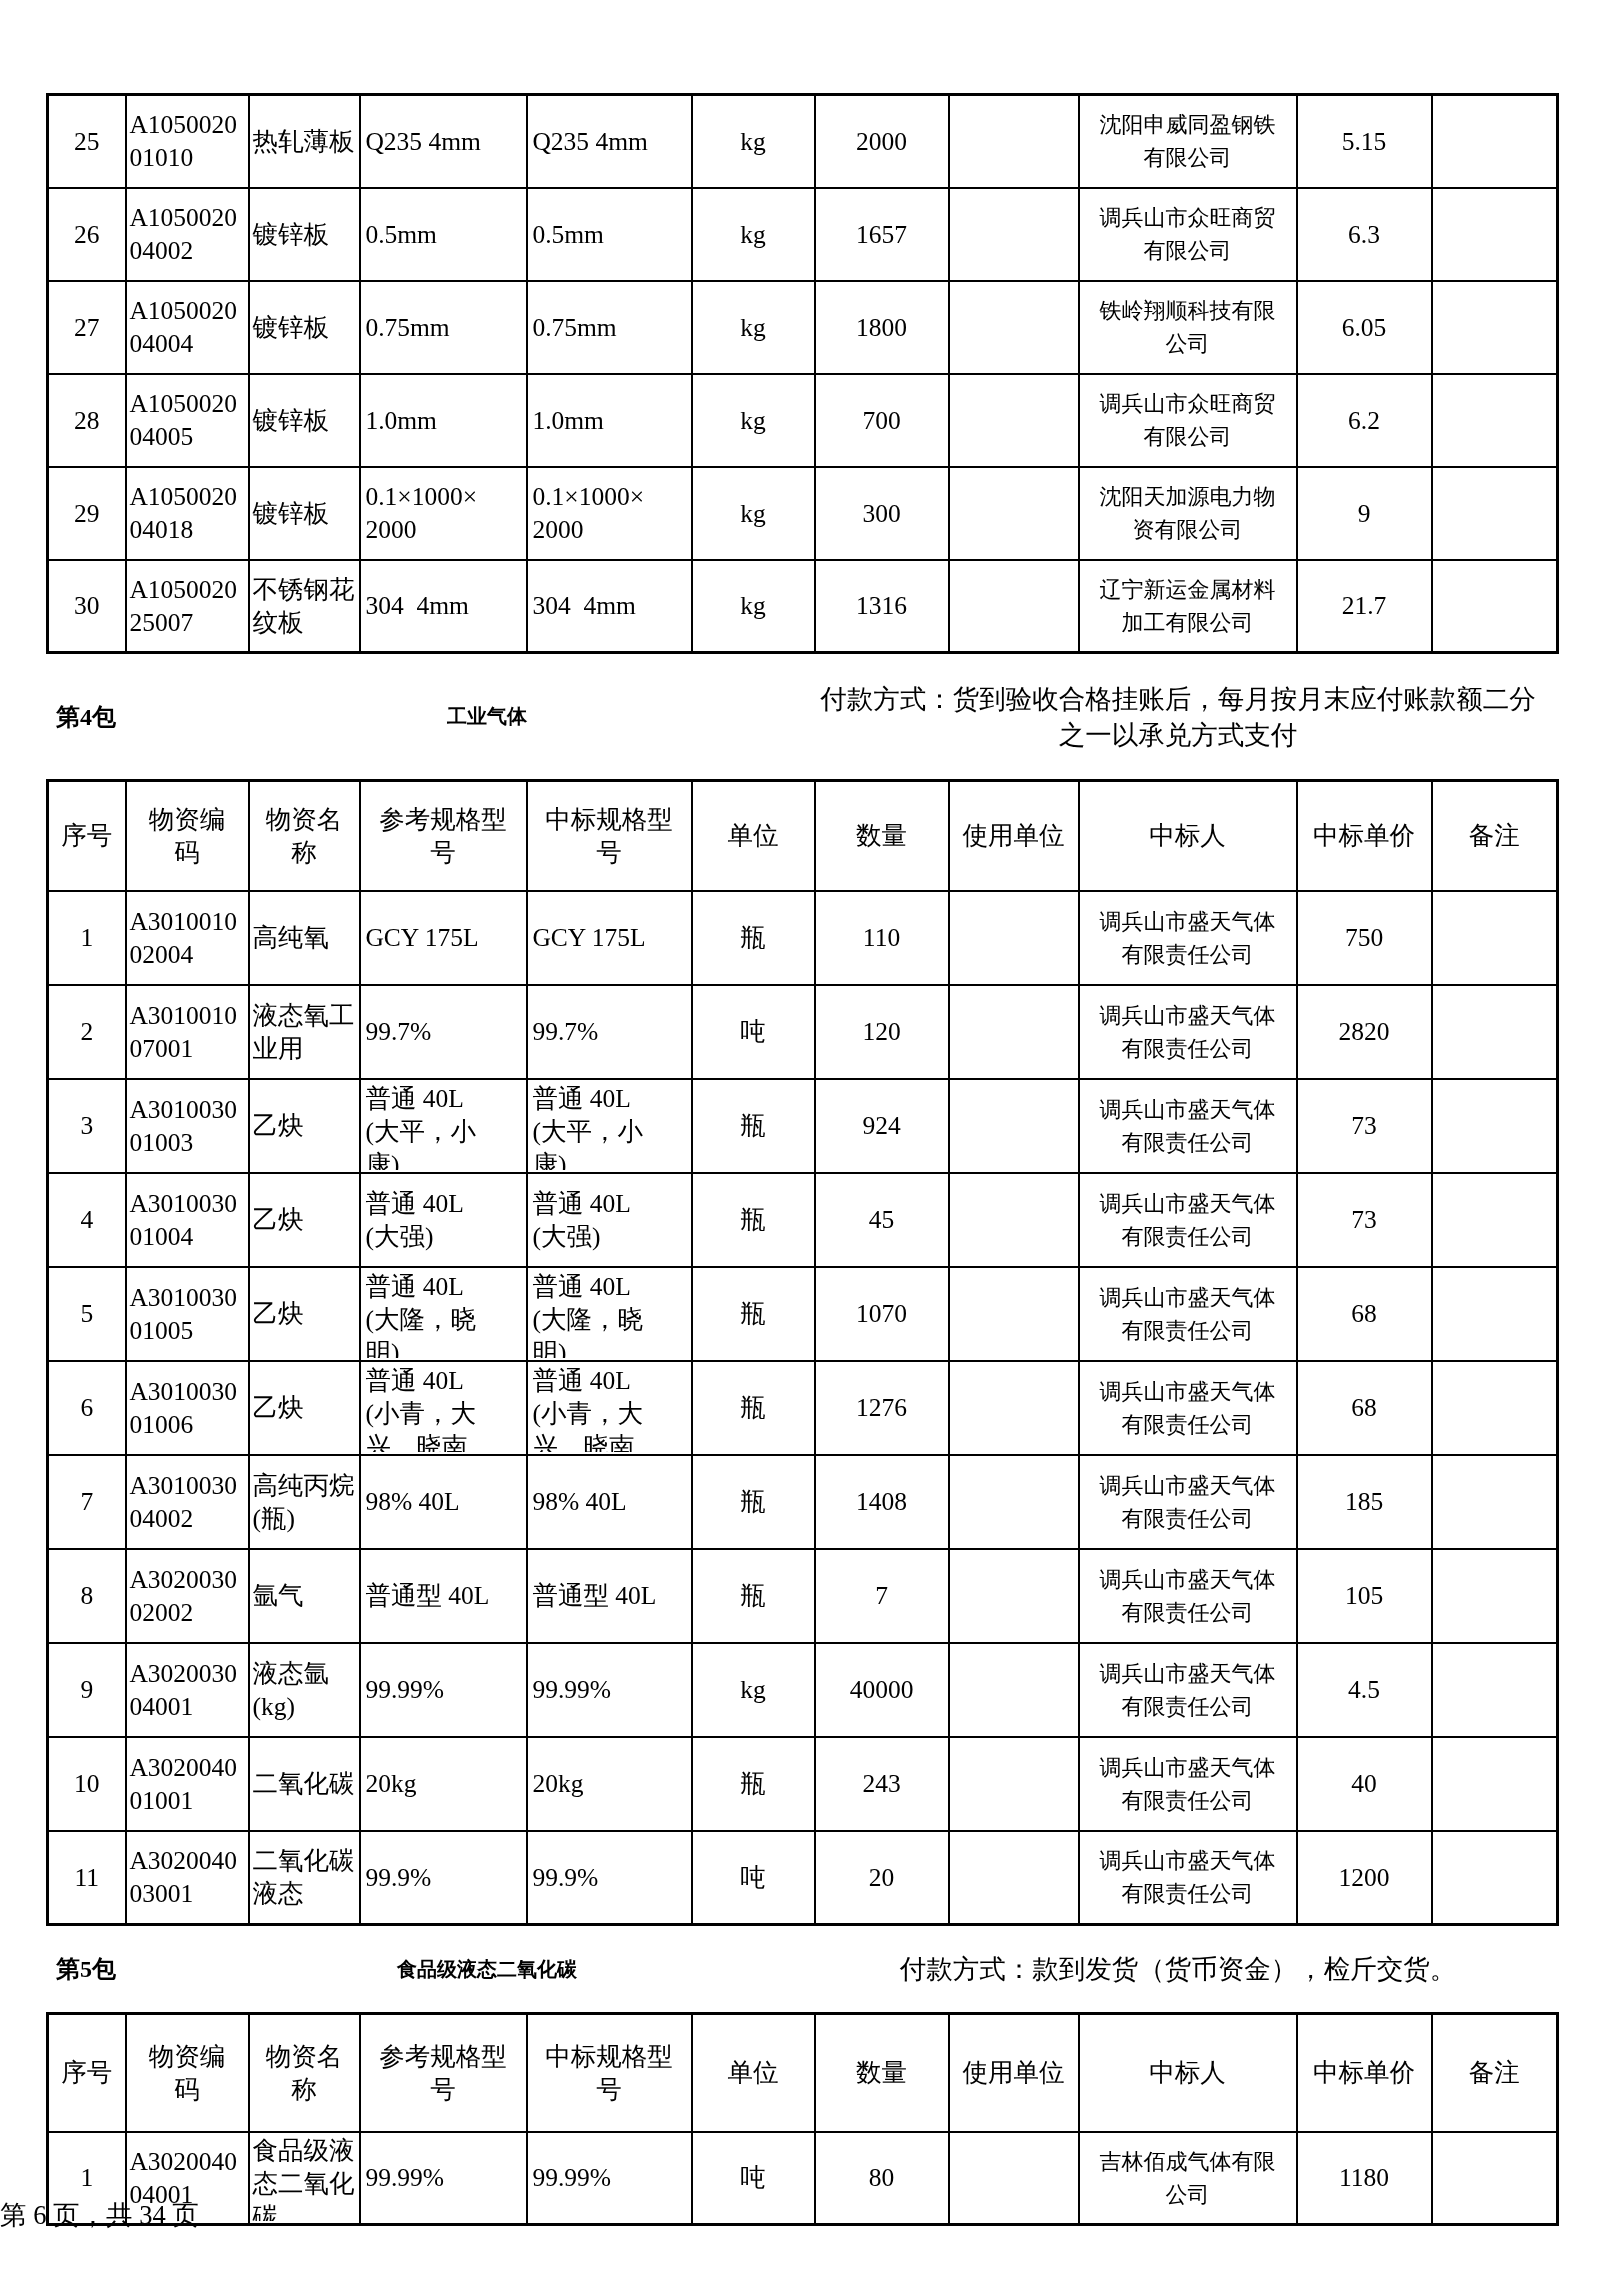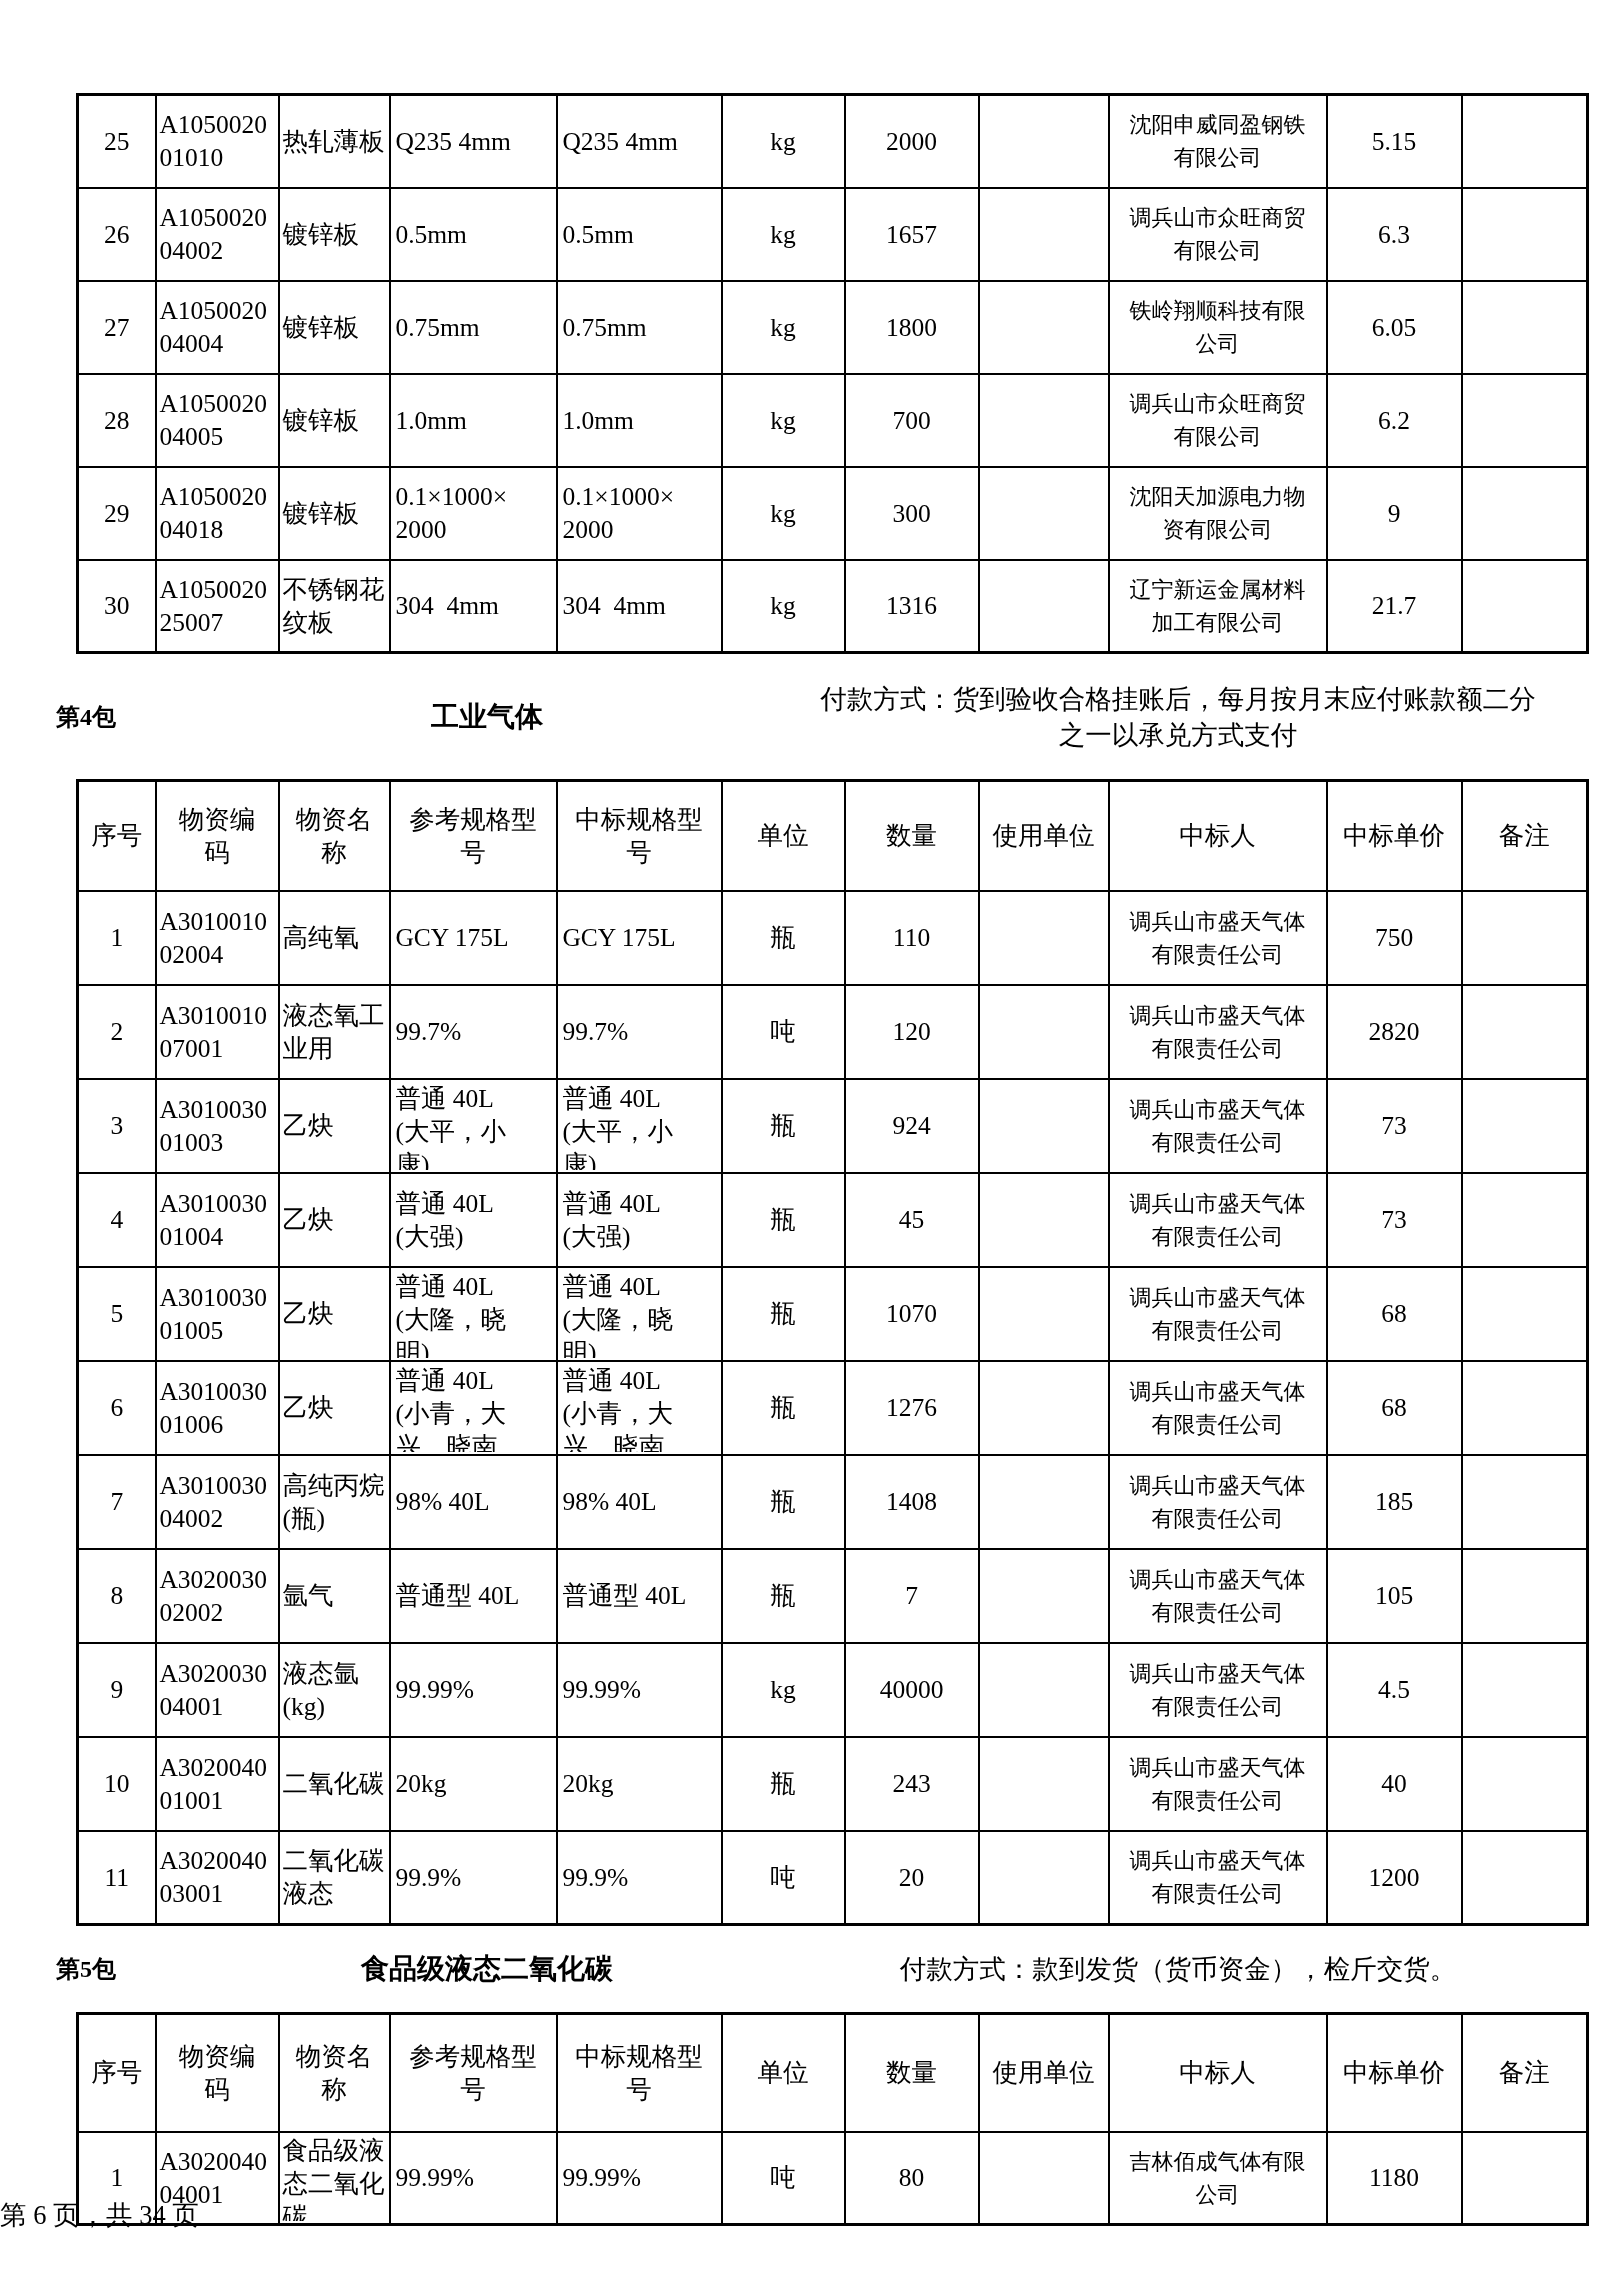--- a/index.html
+++ b/index.html
@@ -8,21 +8,21 @@
     width:1621px;height:2293px;
     background:#fff;
     font-family:"Liberation Serif","DejaVu Serif",serif;
     color:#000;
     overflow:hidden;
   }
   table.doc{
     table-layout:fixed;
     border-collapse:collapse;
     width:1509px;
-    margin-left:76px;
+    margin-left:46px;
     border:3.9px solid #000;
   }
   table.doc td,table.doc th{
     border:2.9px solid #000;
     padding:0;
     vertical-align:middle;
     font-weight:normal;
     overflow:hidden;
   }
   .cell{
@@ -57,21 +57,21 @@
   .sb4{height:125px;}
   .sb5{height:86px;}
   .sec-label{
     width:127px;
     font-size:24px;
     font-weight:bold;
     text-align:left;
   }
   .sec-title{
     width:608px;
-    font-size:28px;
+    font-size:20px;
     font-weight:bold;
     text-align:center;
   }
   .sec-pay{
     flex:1;
     font-size:26.5px;
     line-height:36px;
     text-align:center;
     white-space:pre-line;
   }

